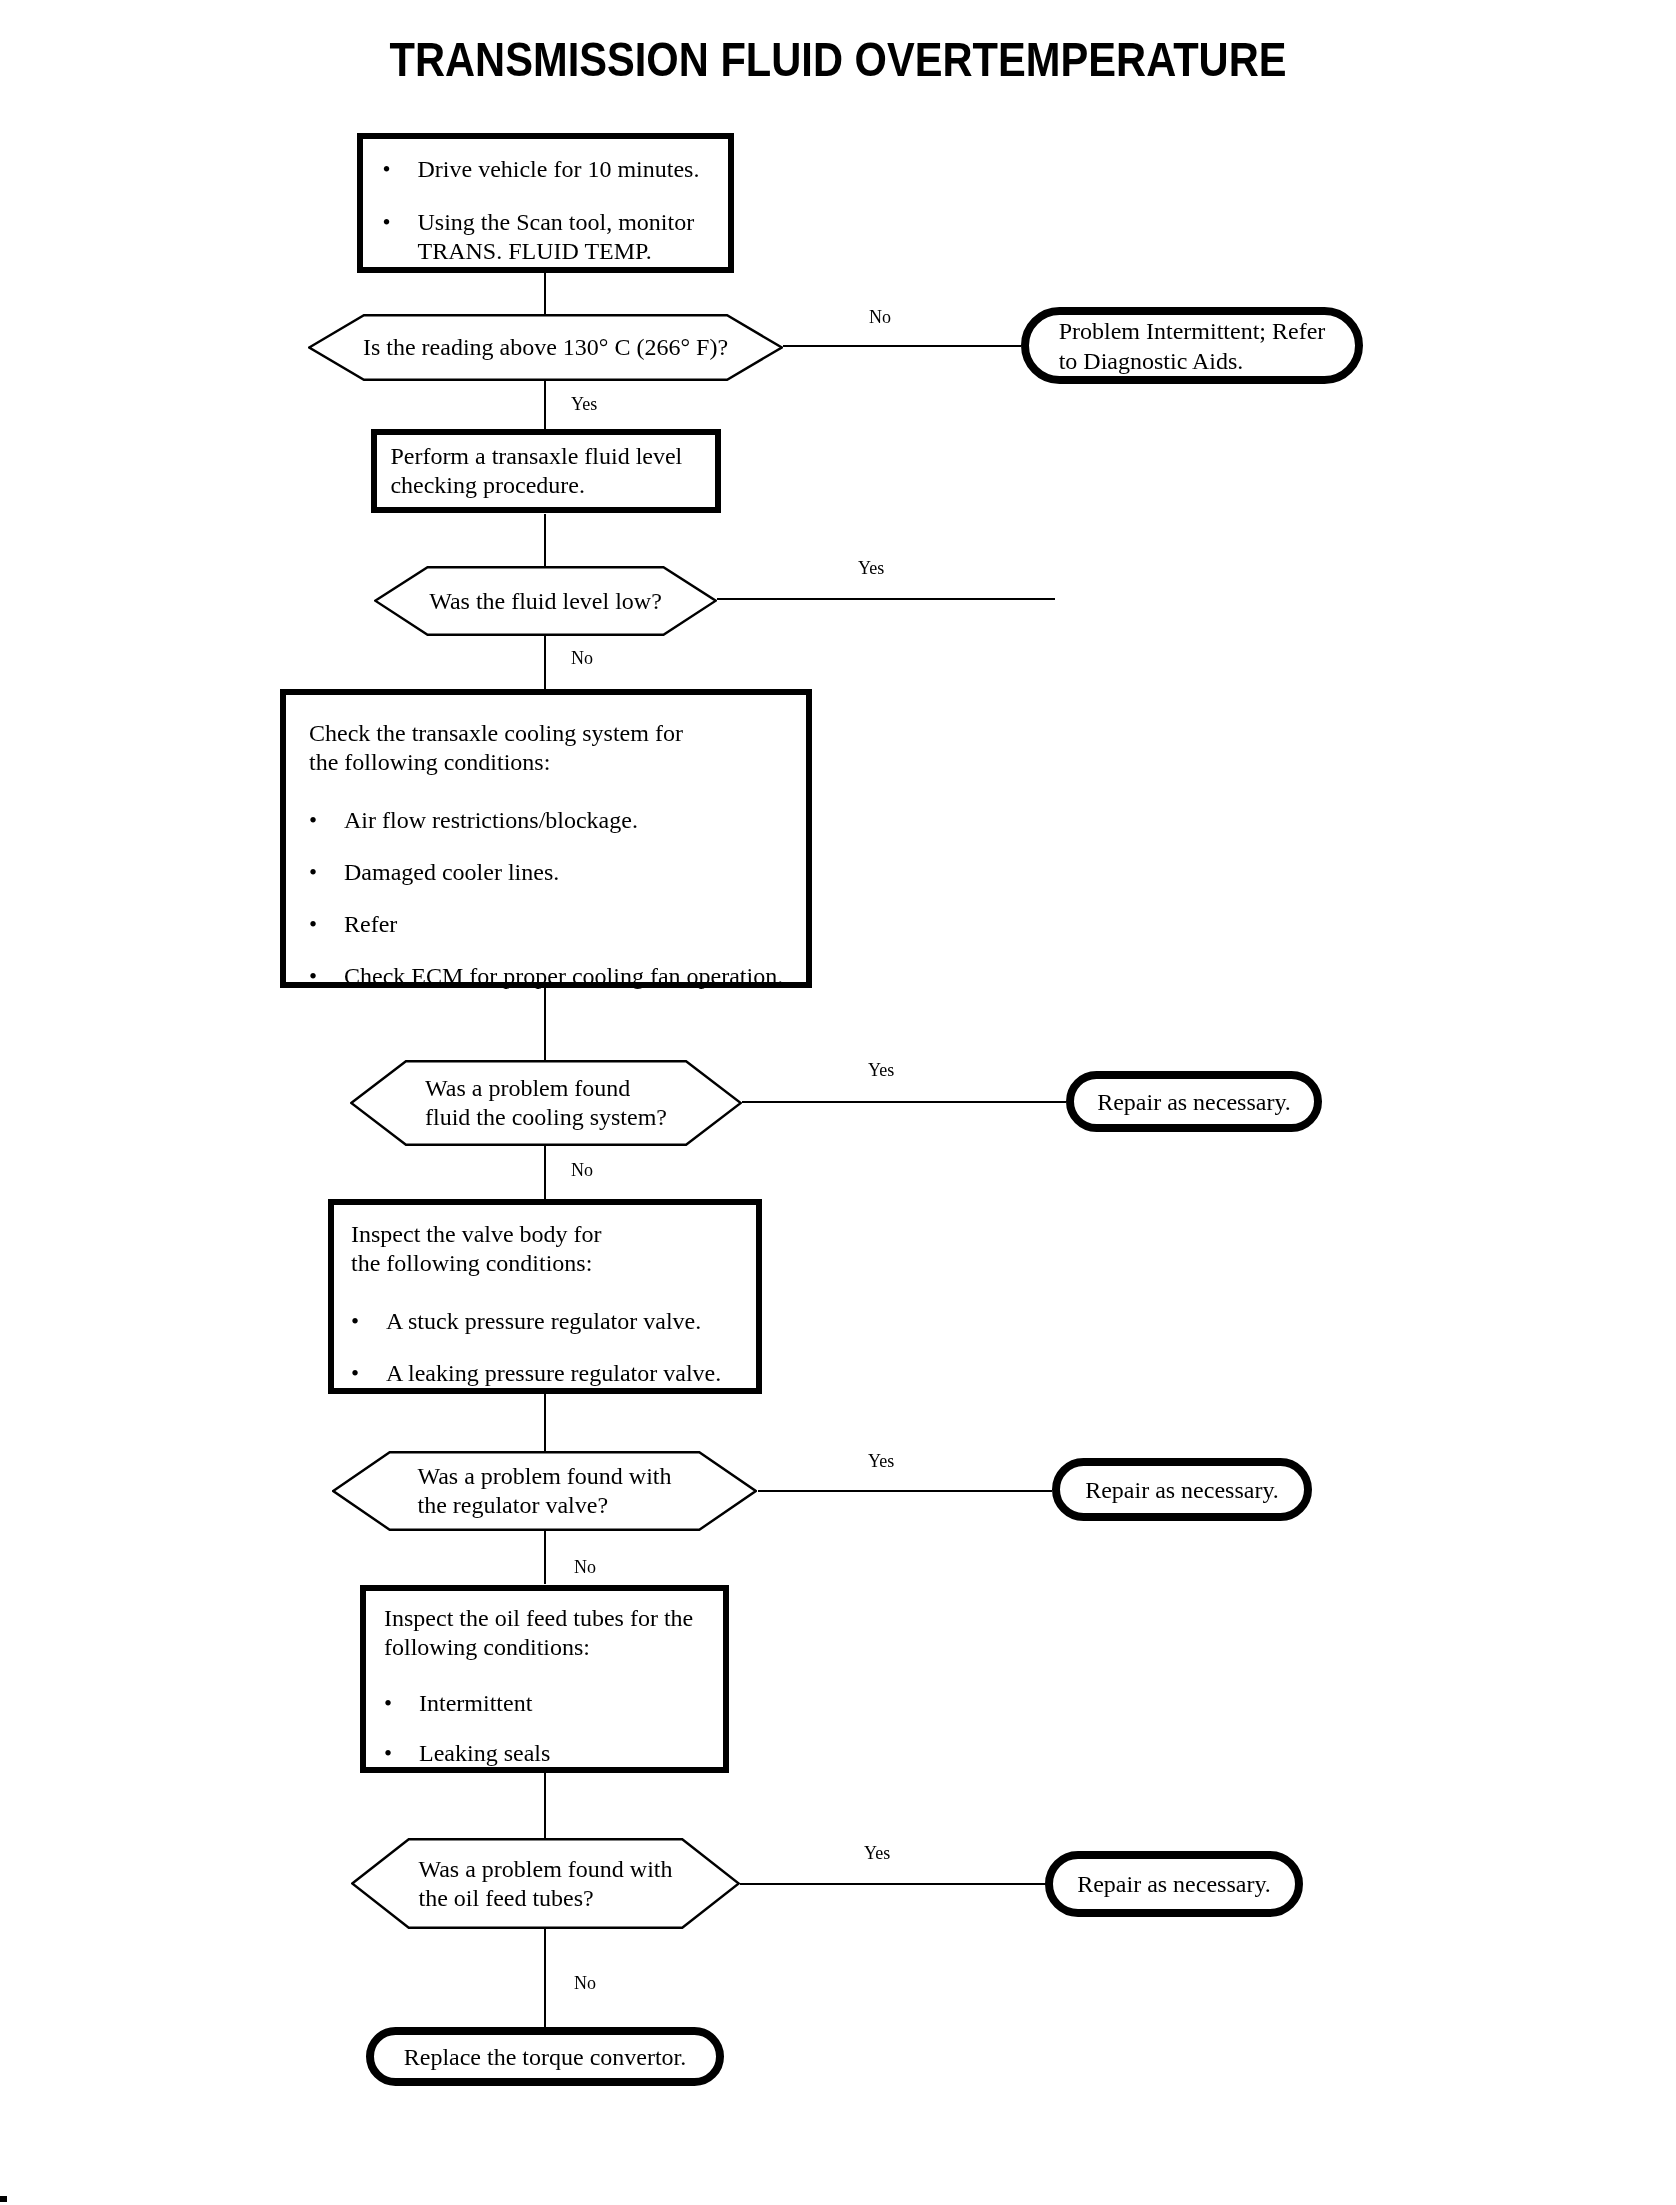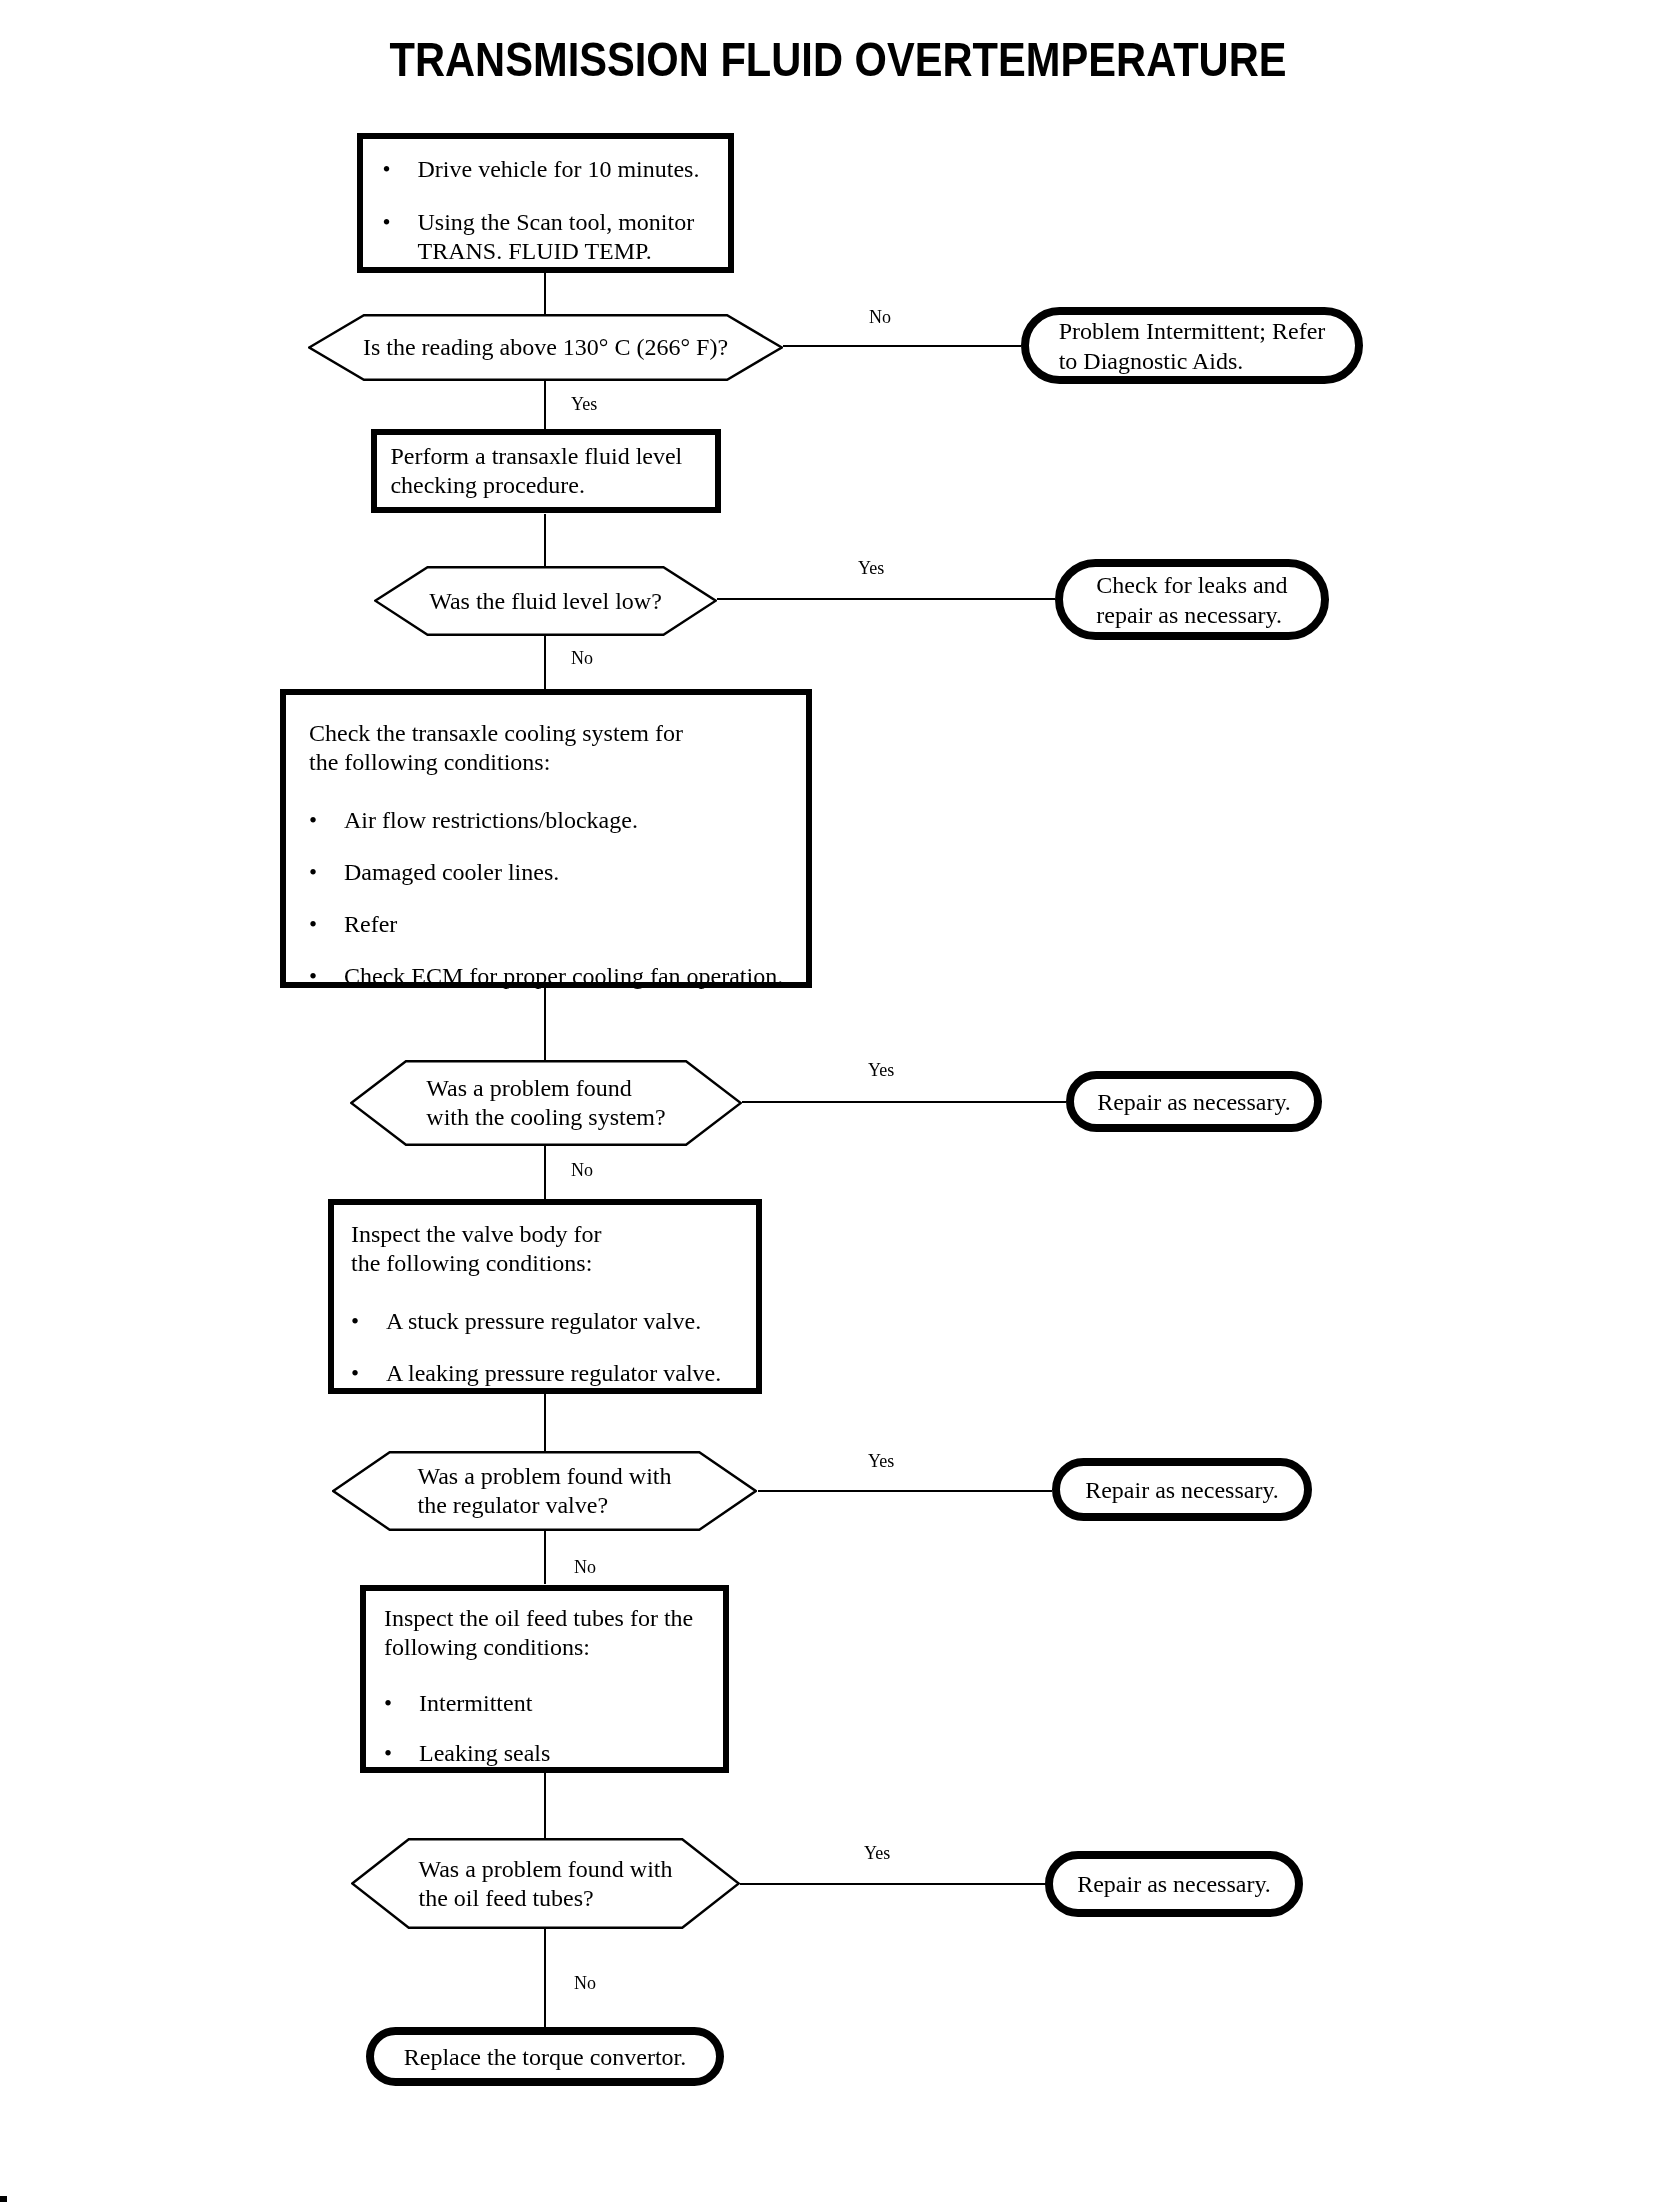--- a/index.html
+++ b/index.html
@@ -139,26 +139,20 @@
 
   <div class="hexnode" style="left:374px; top:566px; width:343px; height:70px;">
     <svg viewBox="0 0 564 115" preserveAspectRatio="none">
       <polygon points="2,57 88,2 476,2 562,57 476,113 88,113" fill="#ffffff" stroke="#000000" stroke-width="4"></polygon>
     </svg>
     <div class="hex-text">
         <span class="ln">Was the fluid level low?</span>
       </div>
   </div>
   <div class="edge-label" style="left:858px; top:554px;">Yes</div>
-  <div class="terminal" style="left:1055px; top:559px; width:274px; height:81px;">
-    <div class="t-text">
-      <span class="ln">Check for leaks and</span>
-      <span class="ln">repair as necessary.</span>
-    </div>
-  </div>
   <div class="edge-label" style="left:571px; top:644px;">No</div>
 
   <div class="box" style="left:280px; top:689px; width:532px; height:299px;">
     <div class="inner" style="padding:16px 6px 0 23px;margin-top:8px;">
       <div class="heading">
         <span class="ln">Check the transaxle cooling system for</span>
         <span class="ln">the following conditions:</span>
       </div>
       <div class="bullets">
         <div class="b-item">
@@ -189,21 +183,21 @@
     </div>
   </div>
 
   <div class="hexnode" style="left:350px; top:1060px; width:392px; height:86px;">
     <svg viewBox="0 0 645 142" preserveAspectRatio="none">
       <polygon points="2,71 92,2 553,2 643,71 553,140 92,140" fill="#ffffff" stroke="#000000" stroke-width="4"></polygon>
     </svg>
     <div class="hex-text">
       <span>
         <span class="ln">Was a problem found</span>
-        <span class="ln">with the cooling system?</span>
+        <span class="ln">fluid the cooling system?</span>
       </span>
     </div>
   </div>
   <div class="edge-label" style="left:868px; top:1056px;">Yes</div>
   <div class="terminal" style="left:1066px; top:1071px; width:256px; height:61px;">
     <div class="t-text center">
         <span class="ln">Repair as necessary.</span>
       </div>
   </div>
   <div class="edge-label" style="left:571px; top:1156px;">No</div>

